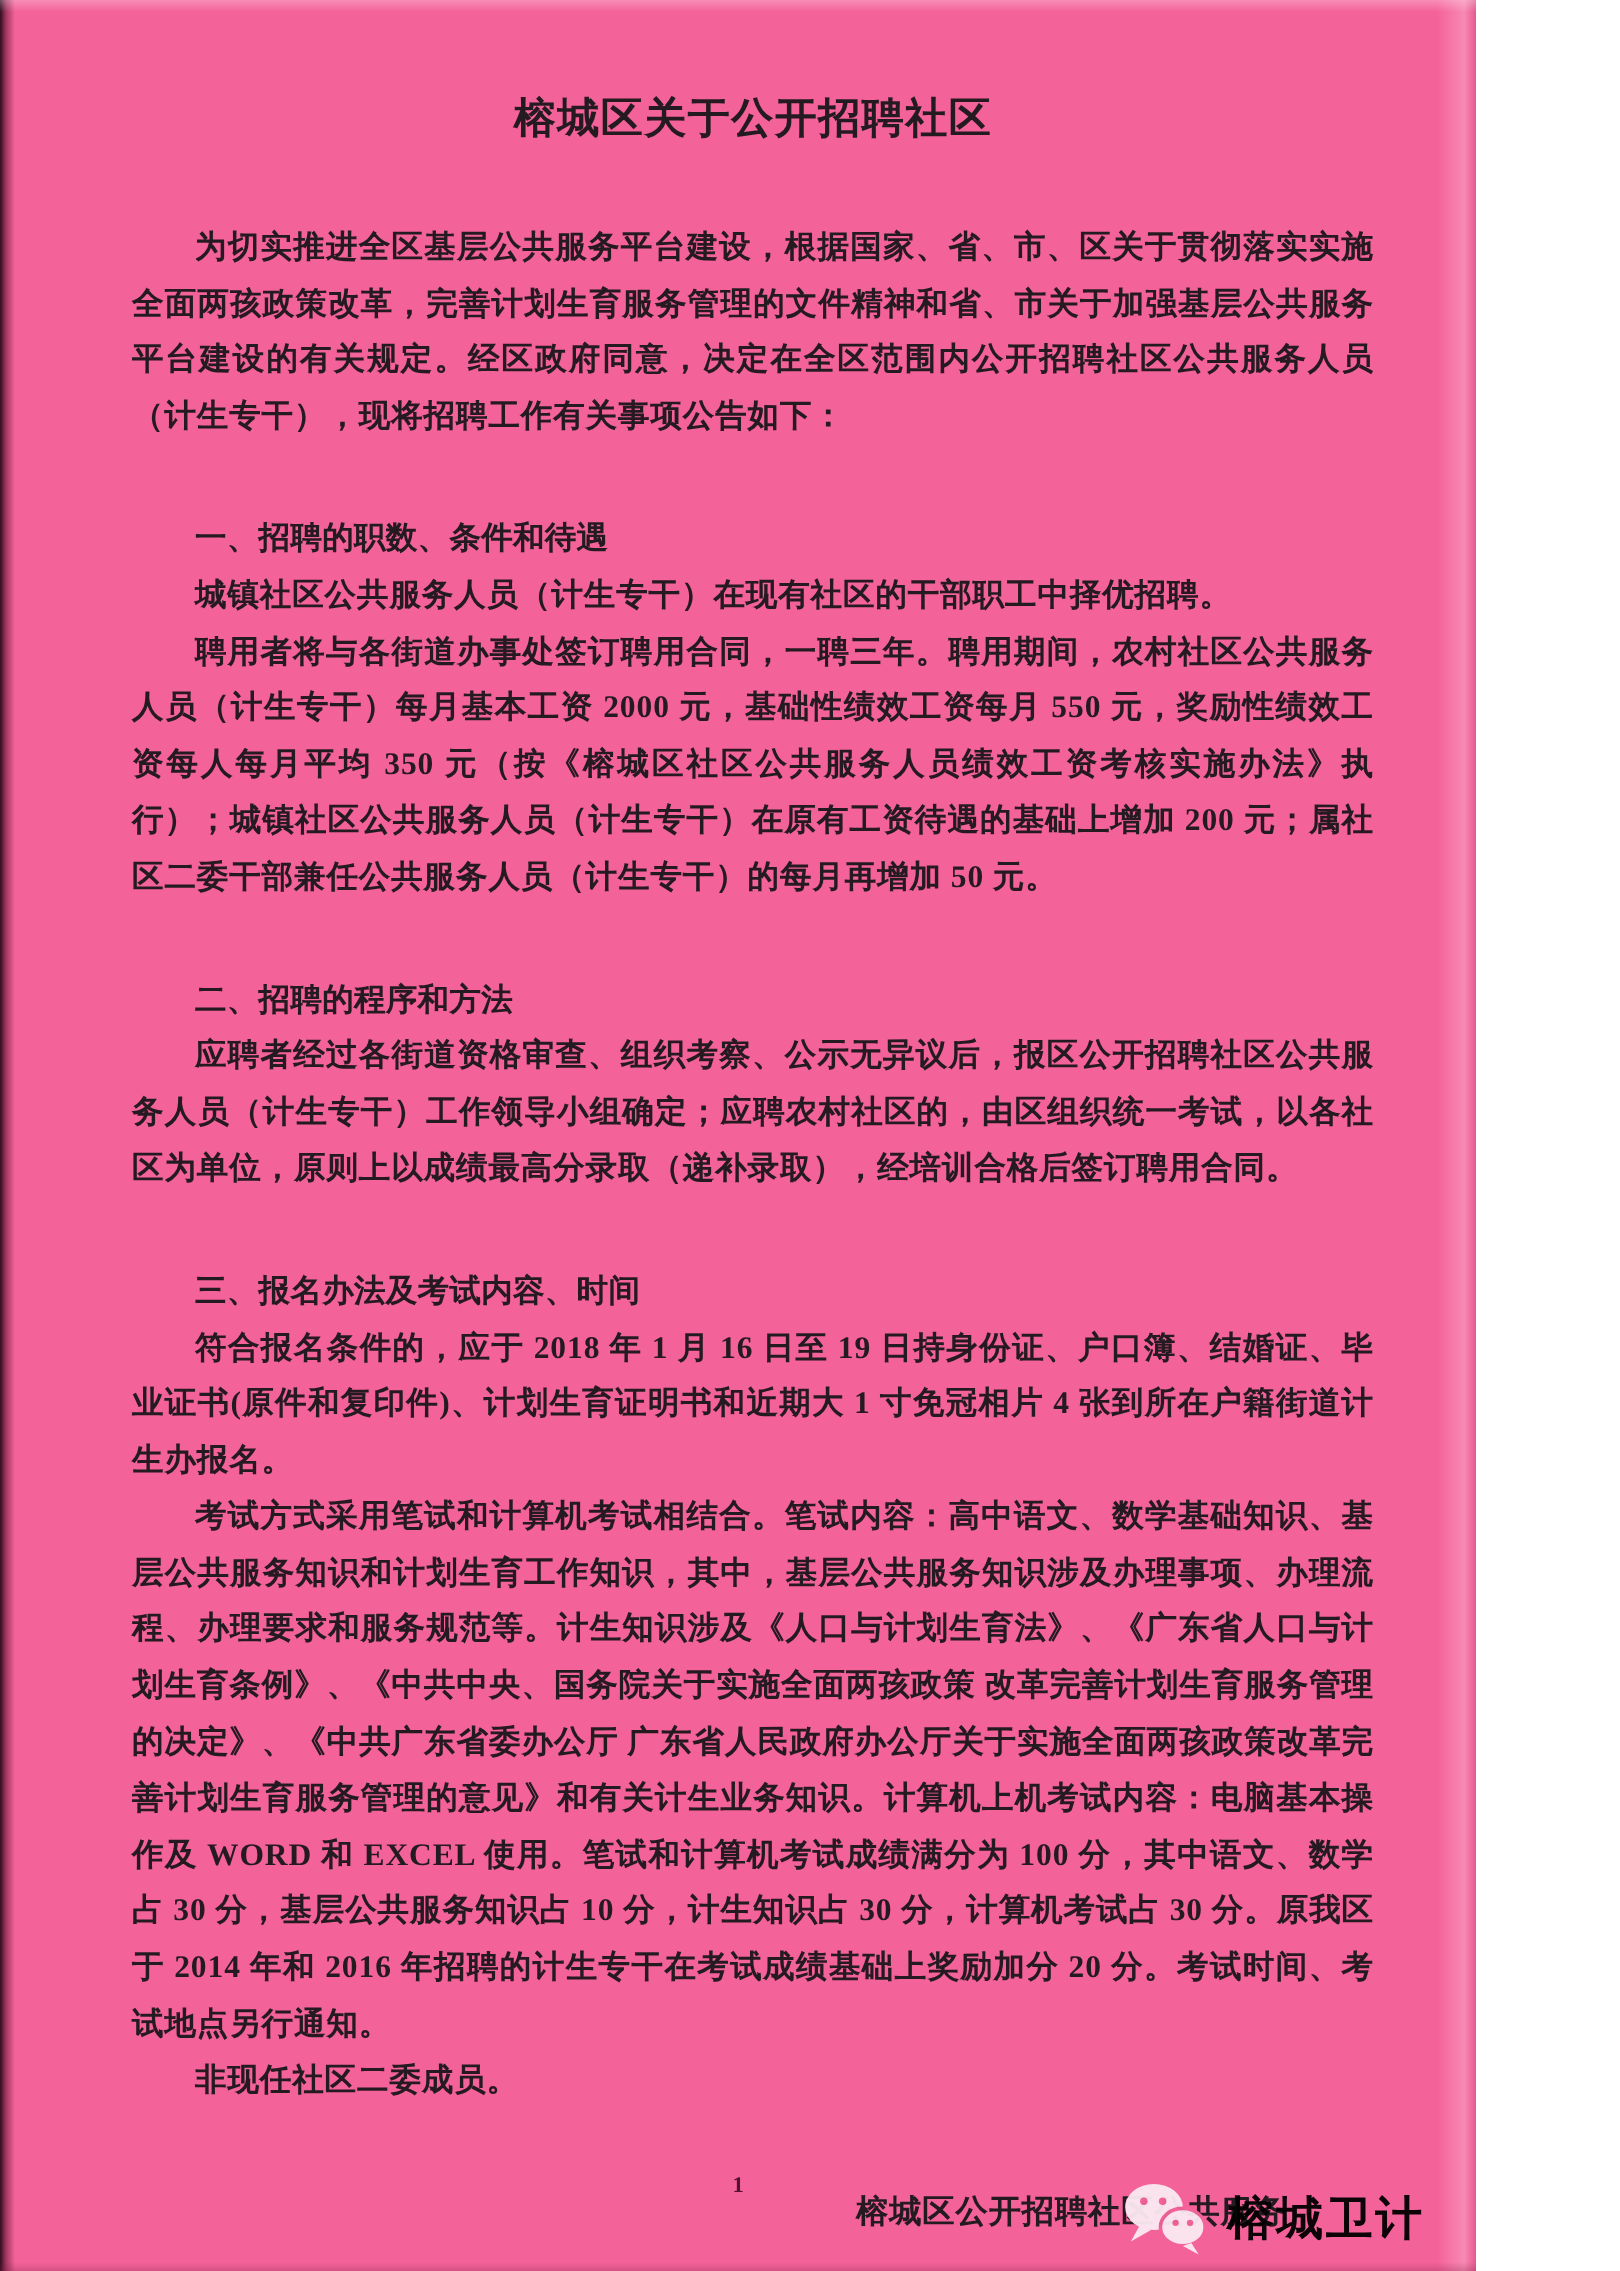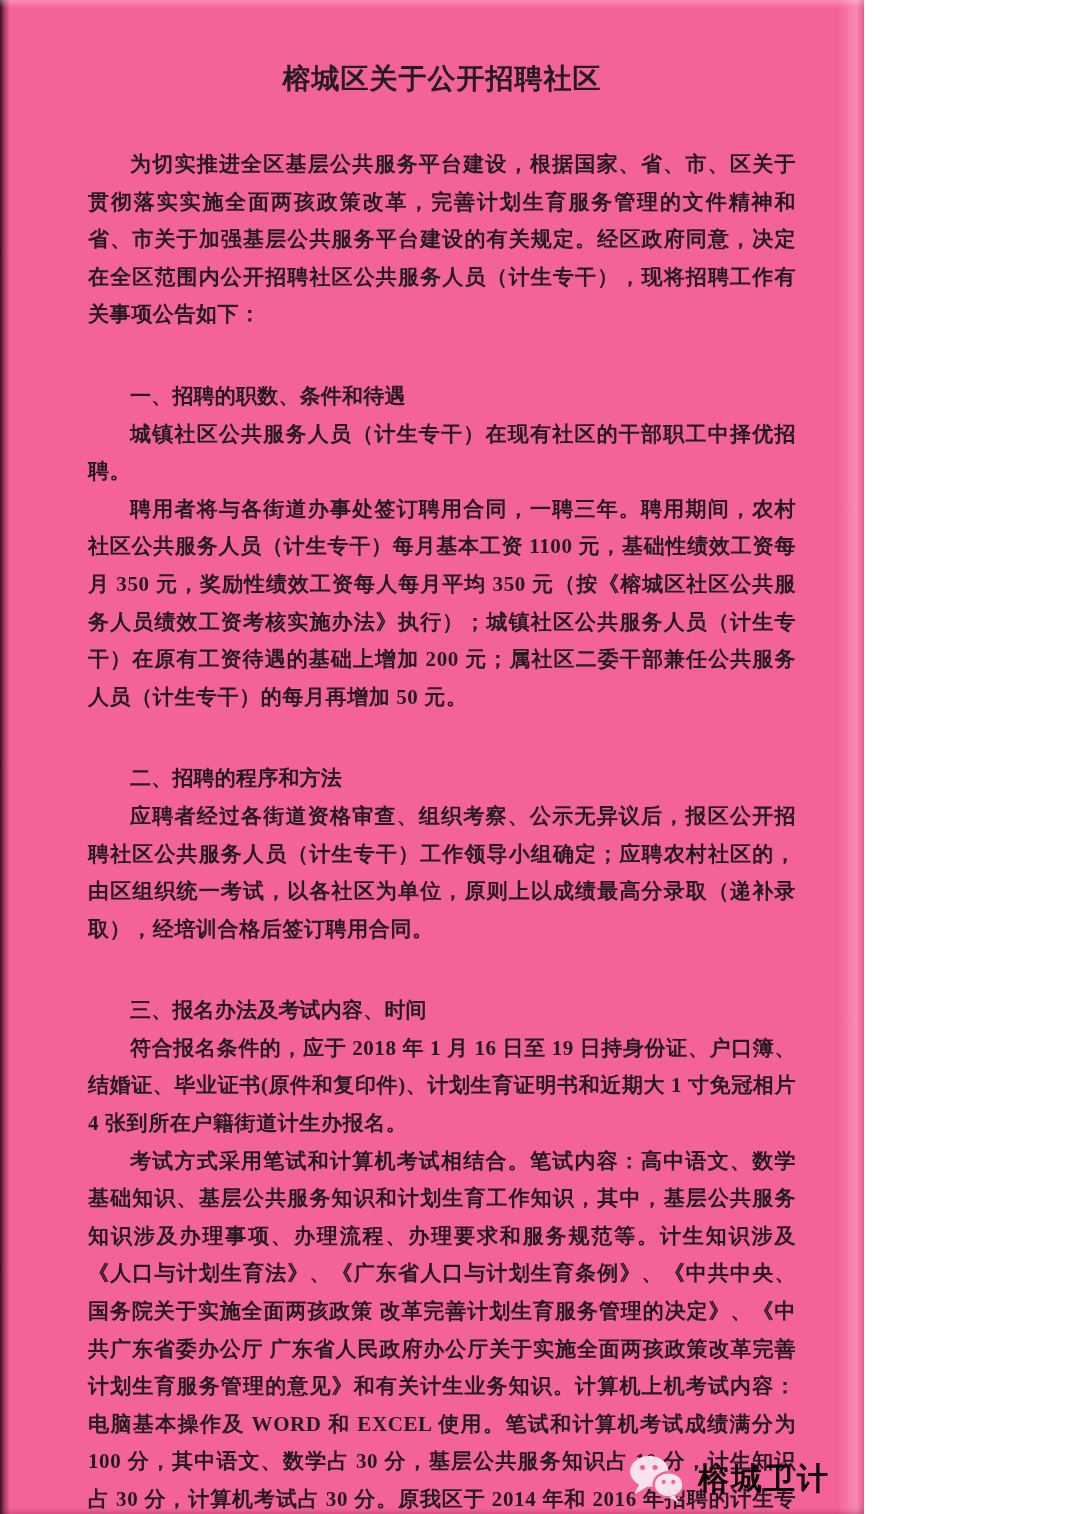--- a/index.html
+++ b/index.html
@@ -1,18 +1,18 @@
 <!DOCTYPE html>
 <html><head>
 <meta charset="utf-8">
 <style>
   html,body { margin:0; padding:0; background:#ffffff; }
   .page {
     position:relative;
-    width:864px; height:1514px;
+    width:984px; height:1514px;
     background:#f4629a;
     overflow:hidden;
     font-family:"Liberation Serif","DejaVu Serif",serif;
     color:#241a20;
   }
   
   .edge-left {
     position:absolute; left:0; top:0; bottom:0; width:10px;
     background:linear-gradient(90deg, rgba(38,8,22,0.95) 0%, rgba(90,20,50,0.55) 40%, rgba(90,20,50,0) 100%);
     pointer-events:none;
@@ -104,21 +104,21 @@
   <div class="doc">
 
     <h1 class="title">
       <span>榕城区关于公开招聘社区</span><br>
     </h1>
 
     <div class="body-text">
       <p>为切实推进全区基层公共服务平台建设，根据国家、省、市、区关于贯彻落实实施全面两孩政策改革，完善计划生育服务管理的文件精神和省、市关于加强基层公共服务平台建设的有关规定。经区政府同意，决定在全区范围内公开招聘社区公共服务人员（计生专干），现将招聘工作有关事项公告如下：</p>
       <p class="heading">一、招聘的职数、条件和待遇</p>
       <p>城镇社区公共服务人员（计生专干）在现有社区的干部职工中择优招聘。</p>
-      <p>聘用者将与各街道办事处签订聘用合同，一聘三年。聘用期间，农村社区公共服务人员（计生专干）每月基本工资 1100 元，基础性绩效工资每月 350 元，奖励性绩效工资每人每月平均 350 元（按《榕城区社区公共服务人员绩效工资考核实施办法》执行）；城镇社区公共服务人员（计生专干）在原有工资待遇的基础上增加 200 元；属社区二委干部兼任公共服务人员（计生专干）的每月再增加 50 元。</p>
+      <p>聘用者将与各街道办事处签订聘用合同，一聘三年。聘用期间，农村社区公共服务人员（计生专干）每月基本工资 2000 元，基础性绩效工资每月 550 元，奖励性绩效工资每人每月平均 350 元（按《榕城区社区公共服务人员绩效工资考核实施办法》执行）；城镇社区公共服务人员（计生专干）在原有工资待遇的基础上增加 200 元；属社区二委干部兼任公共服务人员（计生专干）的每月再增加 50 元。</p>
       <p class="heading">二、招聘的程序和方法</p>
       <p>应聘者经过各街道资格审查、组织考察、公示无异议后，报区公开招聘社区公共服务人员（计生专干）工作领导小组确定；应聘农村社区的，由区组织统一考试，以各社区为单位，原则上以成绩最高分录取（递补录取），经培训合格后签订聘用合同。</p>
       <p class="heading">三、报名办法及考试内容、时间</p>
       <p>符合报名条件的，应于 2018 年 1 月 16 日至 19 日持身份证、户口簿、结婚证、毕业证书(原件和复印件)、计划生育证明书和近期大 1 寸免冠相片 4 张到所在户籍街道计生办报名。</p>
       <p>考试方式采用笔试和计算机考试相结合。笔试内容：高中语文、数学基础知识、基层公共服务知识和计划生育工作知识，其中，基层公共服务知识涉及办理事项、办理流程、办理要求和服务规范等。计生知识涉及《人口与计划生育法》、《广东省人口与计划生育条例》、《中共中央、国务院关于实施全面两孩政策 改革完善计划生育服务管理的决定》、《中共广东省委办公厅 广东省人民政府办公厅关于实施全面两孩政策改革完善计划生育服务管理的意见》和有关计生业务知识。计算机上机考试内容：电脑基本操作及 WORD 和 EXCEL 使用。笔试和计算机考试成绩满分为 100 分，其中语文、数学占 30 分，基层公共服务知识占 10 分，计生知识占 30 分，计算机考试占 30 分。原我区于 2014 年和 2016 年招聘的计生专干在考试成绩基础上奖励加分 20 分。考试时间、考试地点另行通知。</p>
       <p>非现任社区二委成员。</p>
     </div>
 
     <div class="signature">
       <div>榕城区公开招聘社区公共服务</div>

